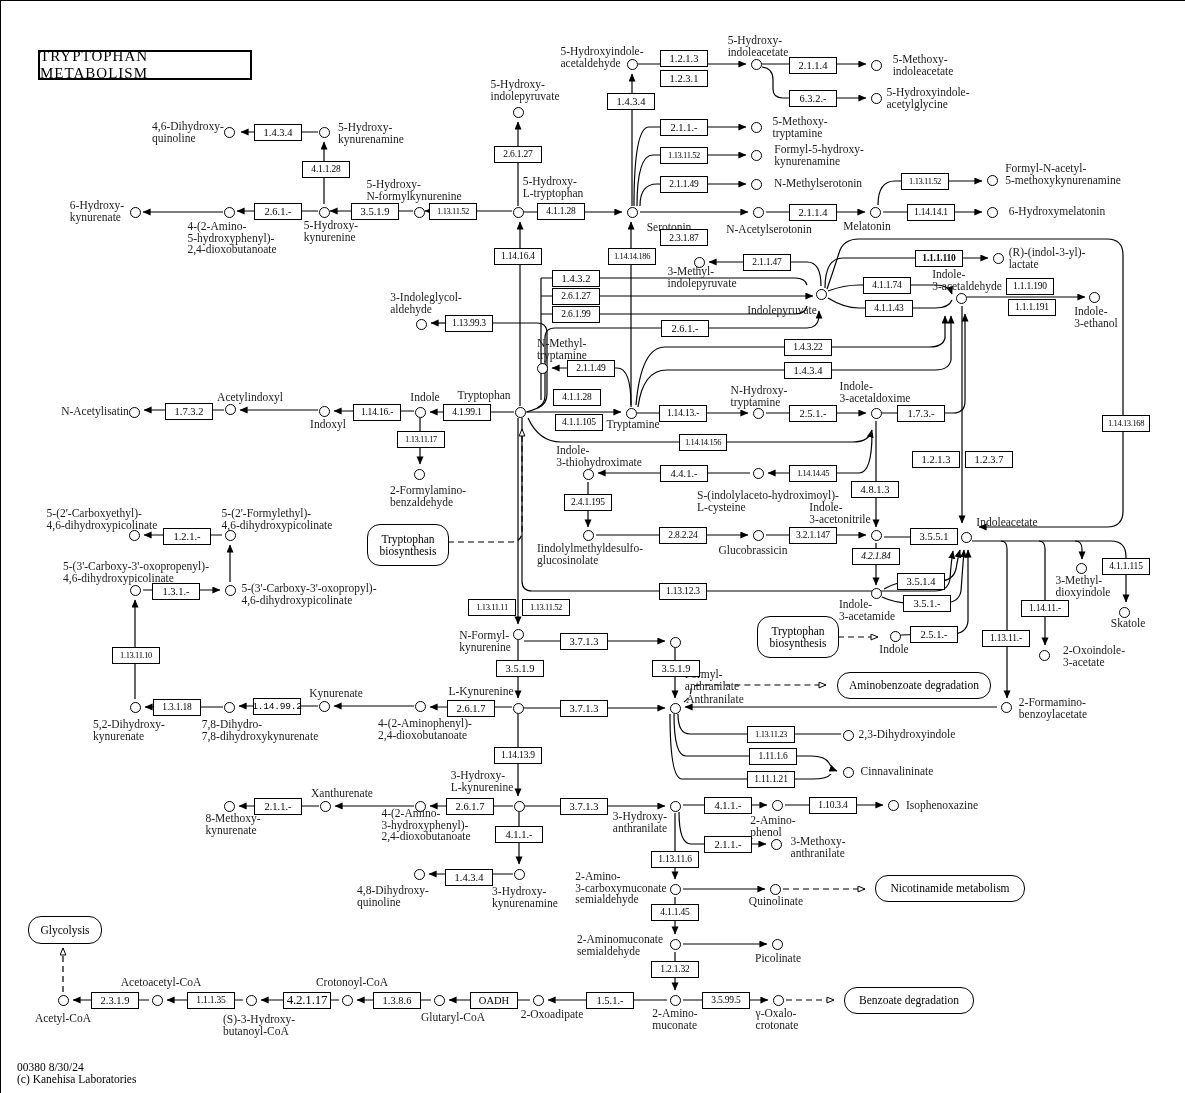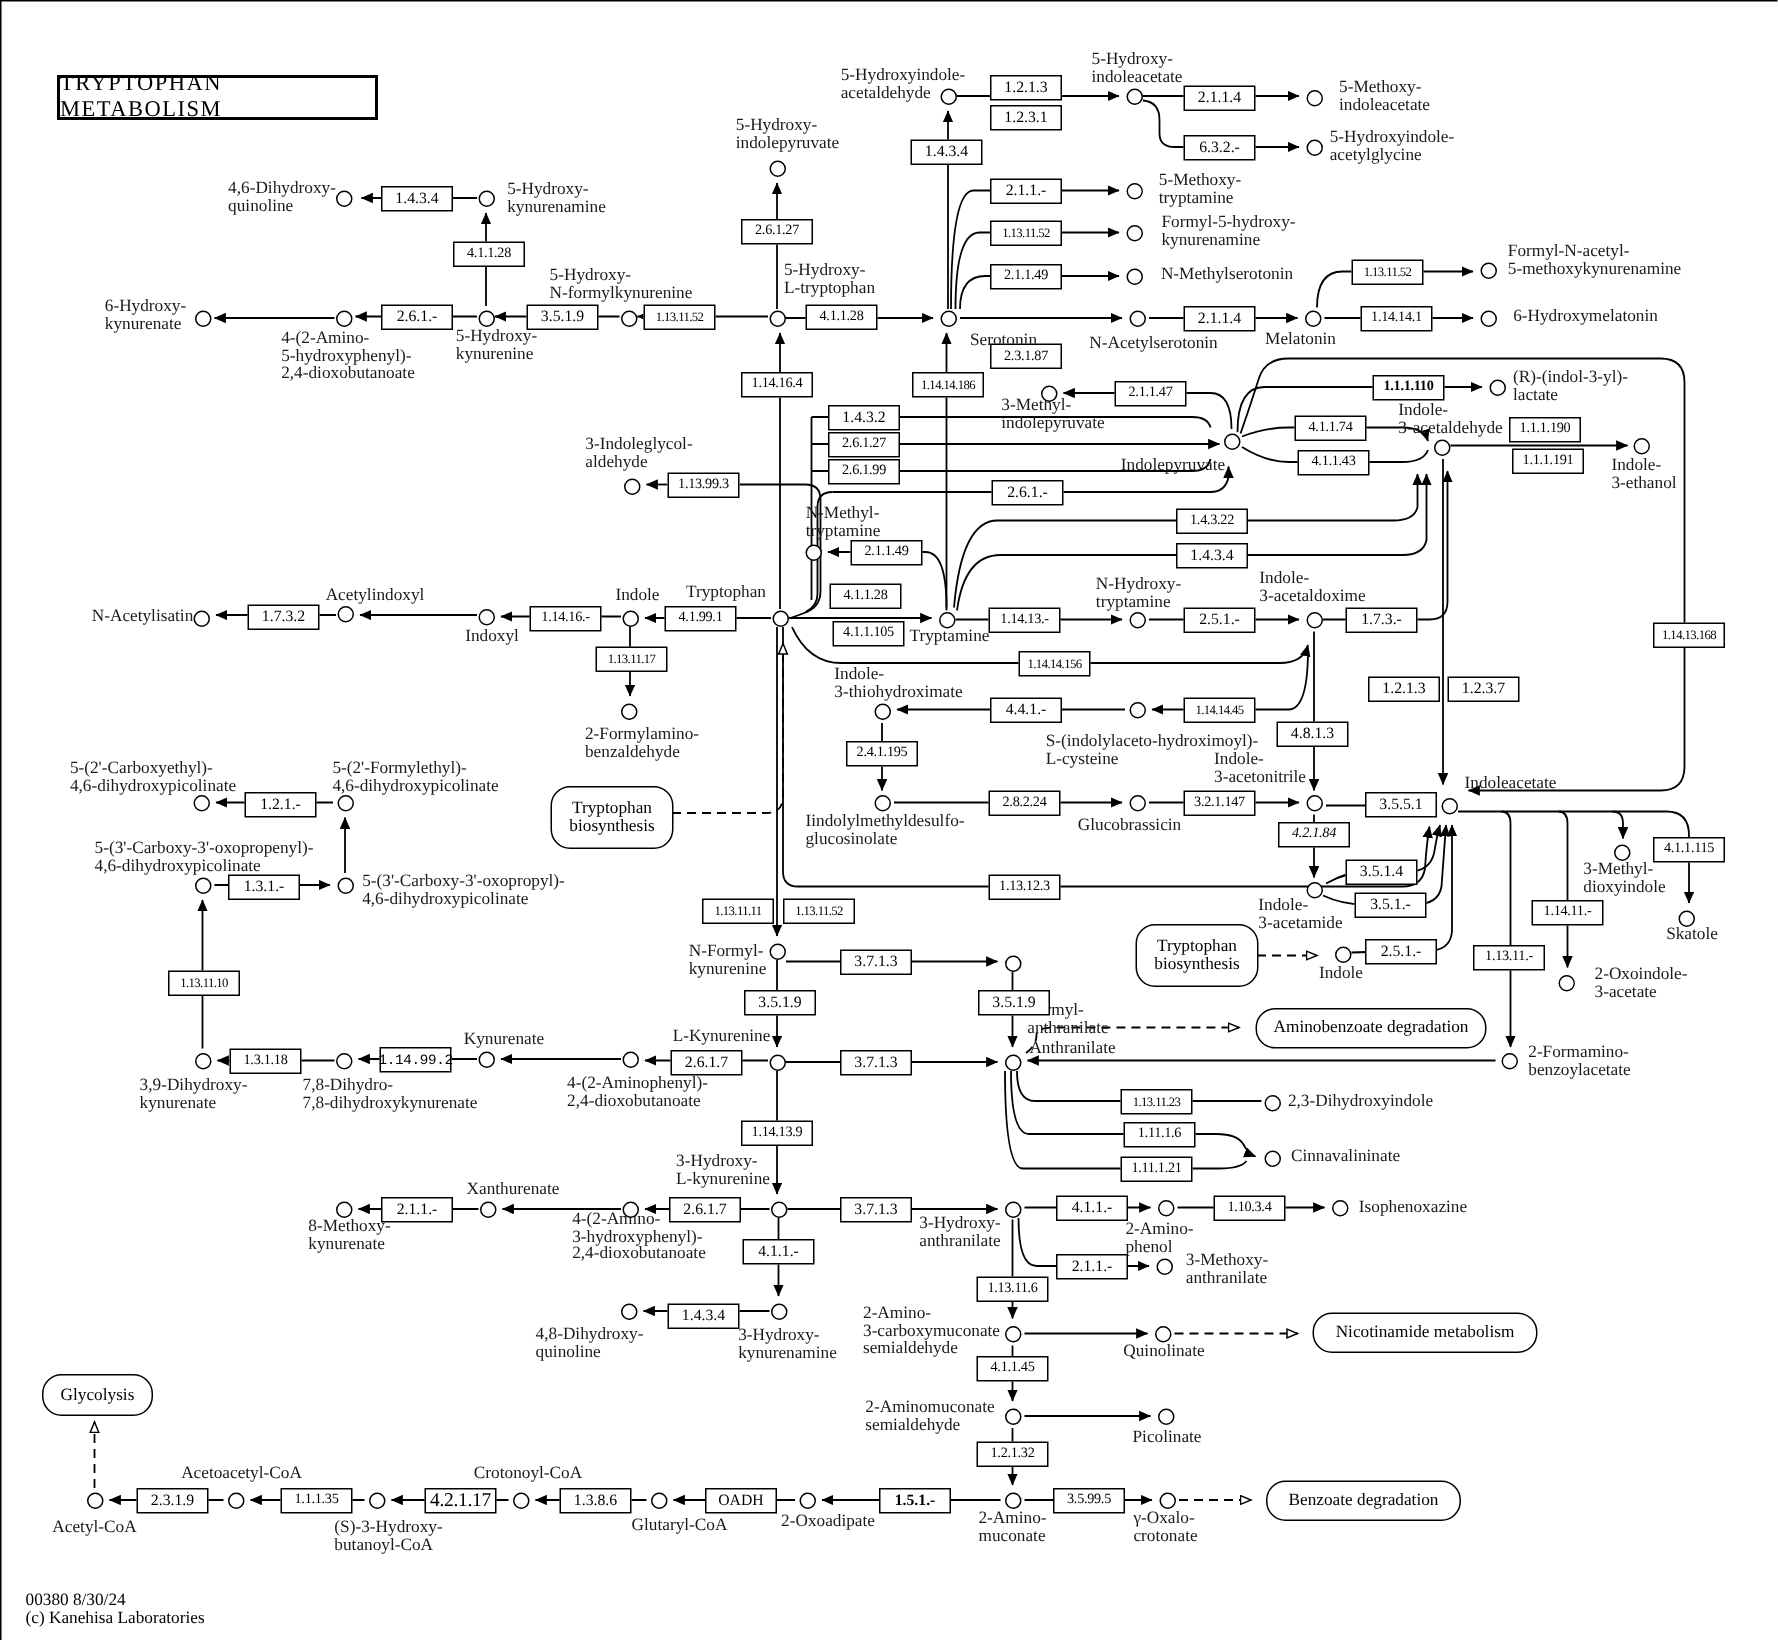--- a/index.html
+++ b/index.html
@@ -421,21 +421,21 @@
       </div>
       <div class="ebox" style="left: 650px; top: 902.5px;">
         <span style="font-size: 9.5px; letter-spacing: -0.2px;">4.1.1.45</span>
       </div>
       <div class="ebox" style="left: 650px; top: 959.5px;">
         <span style="font-size: 9.5px; letter-spacing: -0.2px;">1.2.1.32</span>
       </div>
       <div class="ebox" style="left: 701px; top: 990.5px;">
         <span style="font-size: 9.5px; letter-spacing: -0.2px;">3.5.99.5</span>
       </div>
-      <div class="ebox" style="left: 585px; top: 990.5px; font-weight: bold;">
+      <div class="ebox" style="left: 585px; top: 990.5px;">
         <span>1.5.1.-</span>
       </div>
       <div class="ebox" style="left: 469px; top: 990.5px;">
         <span>OADH</span>
       </div>
       <div class="ebox" style="left: 372px; top: 990.5px;">
         <span>1.3.8.6</span>
       </div>
       <div class="ebox" style="left: 282px; top: 990.5px;">
         <span style="font-size: 13px; letter-spacing: -0.2px;">4.2.1.17</span>
@@ -615,21 +615,21 @@
       <div class="clabel" style="left: 896px; top: 771px;">Cinnavalininate</div>
       <div class="clabel" style="left: 484px; top: 640px;">N-Formyl-
 kynurenine</div>
       <div class="clabel" style="left: 711px; top: 639px; margin-top: 40px;">Formyl-
 anthranilate</div>
       <div class="clabel" style="left: 714px; top: 699px;">Anthranilate</div>
       <div class="clabel" style="left: 480px; top: 691px;">L-Kynurenine</div>
       <div class="clabel" style="left: 335px; top: 693px;">Kynurenate</div>
       <div class="clabel" style="left: 424px; top: 728px;">4-(2-Aminophenyl)-
 2,4-dioxobutanoate</div>
-      <div class="clabel" style="left: 128px; top: 729px;">3,9-Dihydroxy-
+      <div class="clabel" style="left: 128px; top: 729px;">5,2-Dihydroxy-
 kynurenate</div>
       <div class="clabel" style="left: 259px; top: 729px;">7,8-Dihydro-
 7,8-dihydroxykynurenate</div>
       <div class="clabel" style="left: 101px; top: 518px;">5-(2'-Carboxyethyl)-
 4,6-dihydroxypicolinate</div>
       <div class="clabel" style="left: 276px; top: 518px;">5-(2'-Formylethyl)-
 4,6-dihydroxypicolinate</div>
       <div class="clabel" style="left: 135px; top: 571px;">5-(3'-Carboxy-3'-oxopropenyl)-
 4,6-dihydroxypicolinate</div>
       <div class="clabel" style="left: 308px; top: 593px;">5-(3'-Carboxy-3'-oxopropyl)-

